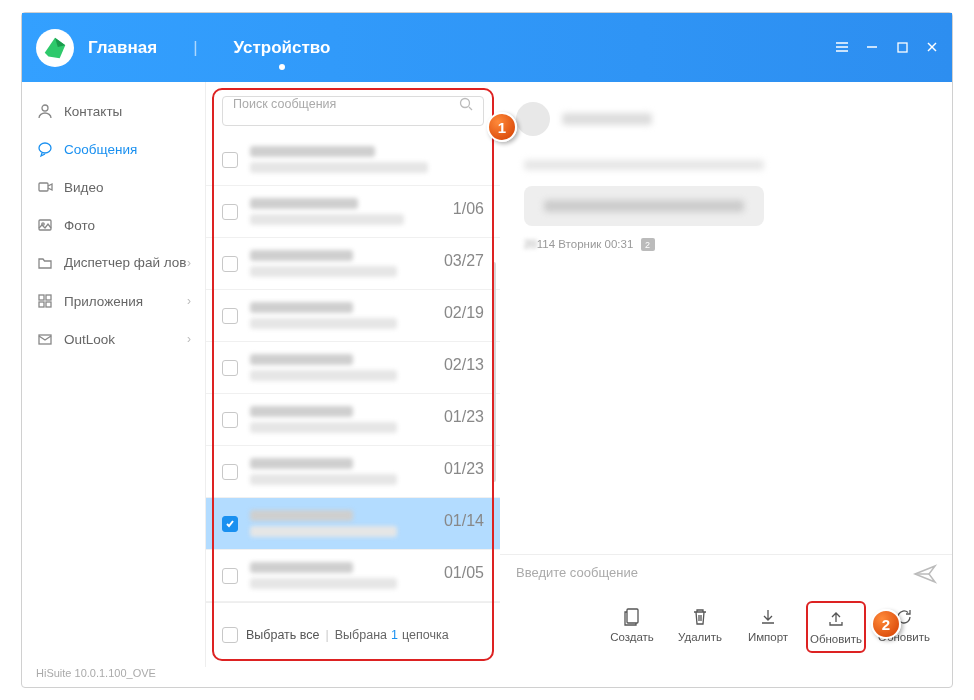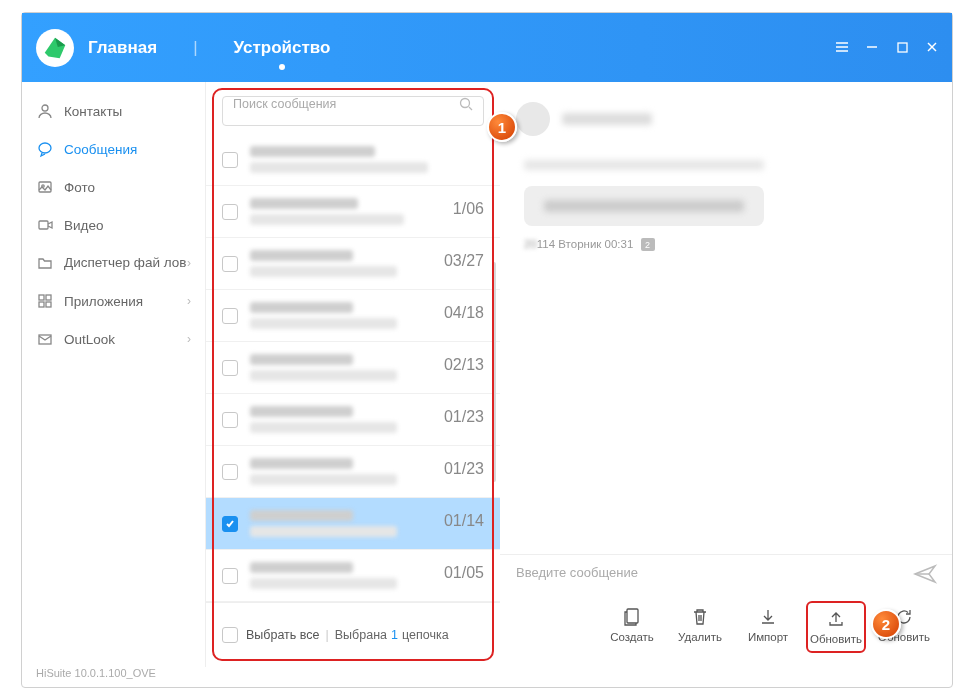--- a/index.html
+++ b/index.html
@@ -121,35 +121,35 @@
             <svg width="16" height="16" viewBox="0 0 16 16" fill="none" stroke="#1a90f0" stroke-width="1.3">
               <ellipse cx="8" cy="7" rx="6" ry="5"></ellipse>
               <path d="M5 12l-1 3 4-2"></path>
             </svg>
           </span>
         <span>Сообщения</span>
       </div>
       <div class="side-item">
         <span class="s-icon">
             <svg width="16" height="16" viewBox="0 0 16 16" fill="none" stroke="#888" stroke-width="1.3">
+              <rect x="2" y="4" width="9" height="8" rx="1"></rect>
+              <path d="M11 7l4-2v6l-4-2"></path>
+            </svg>
+          </span>
+        <span>Видео</span>
+      </div>
+      <div class="side-item">
+        <span class="s-icon">
+            <svg width="16" height="16" viewBox="0 0 16 16" fill="none" stroke="#888" stroke-width="1.3">
               <rect x="2" y="3" width="12" height="10" rx="1"></rect>
               <circle cx="6" cy="7" r="1.2"></circle>
               <path d="M2 11l3-3 3 3 3-4 3 4"></path>
             </svg>
           </span>
         <span>Фото</span>
-      </div>
-      <div class="side-item">
-        <span class="s-icon">
-            <svg width="16" height="16" viewBox="0 0 16 16" fill="none" stroke="#888" stroke-width="1.3">
-              <rect x="2" y="4" width="9" height="8" rx="1"></rect>
-              <path d="M11 7l4-2v6l-4-2"></path>
-            </svg>
-          </span>
-        <span>Видео</span>
       </div>
       <div class="side-item">
         <span class="s-icon">
             <svg width="16" height="16" viewBox="0 0 16 16" fill="none" stroke="#888" stroke-width="1.3">
               <path d="M2 4h4l1.5 2H14v7H2z"></path>
             </svg>
           </span>
         <span style="line-height:1.15">Диспетчер фай лов</span>
         <span class="chev">›</span>
       </div>
@@ -213,21 +213,21 @@
                 <div class="blur-line bot"></div>
               </div>
               <span class="msg-date">03/27</span>
             </div>
             <div class="msg-item">
               <span class="chk"></span>
               <div class="msg-body">
                 <div class="blur-line top"></div>
                 <div class="blur-line bot"></div>
               </div>
-              <span class="msg-date">04/18</span>
+              <span class="msg-date">02/19</span>
             </div>
             <div class="msg-item">
               <span class="chk"></span>
               <div class="msg-body">
                 <div class="blur-line top"></div>
                 <div class="blur-line bot"></div>
               </div>
               <span class="msg-date">02/13</span>
             </div>
             <div class="msg-item">

